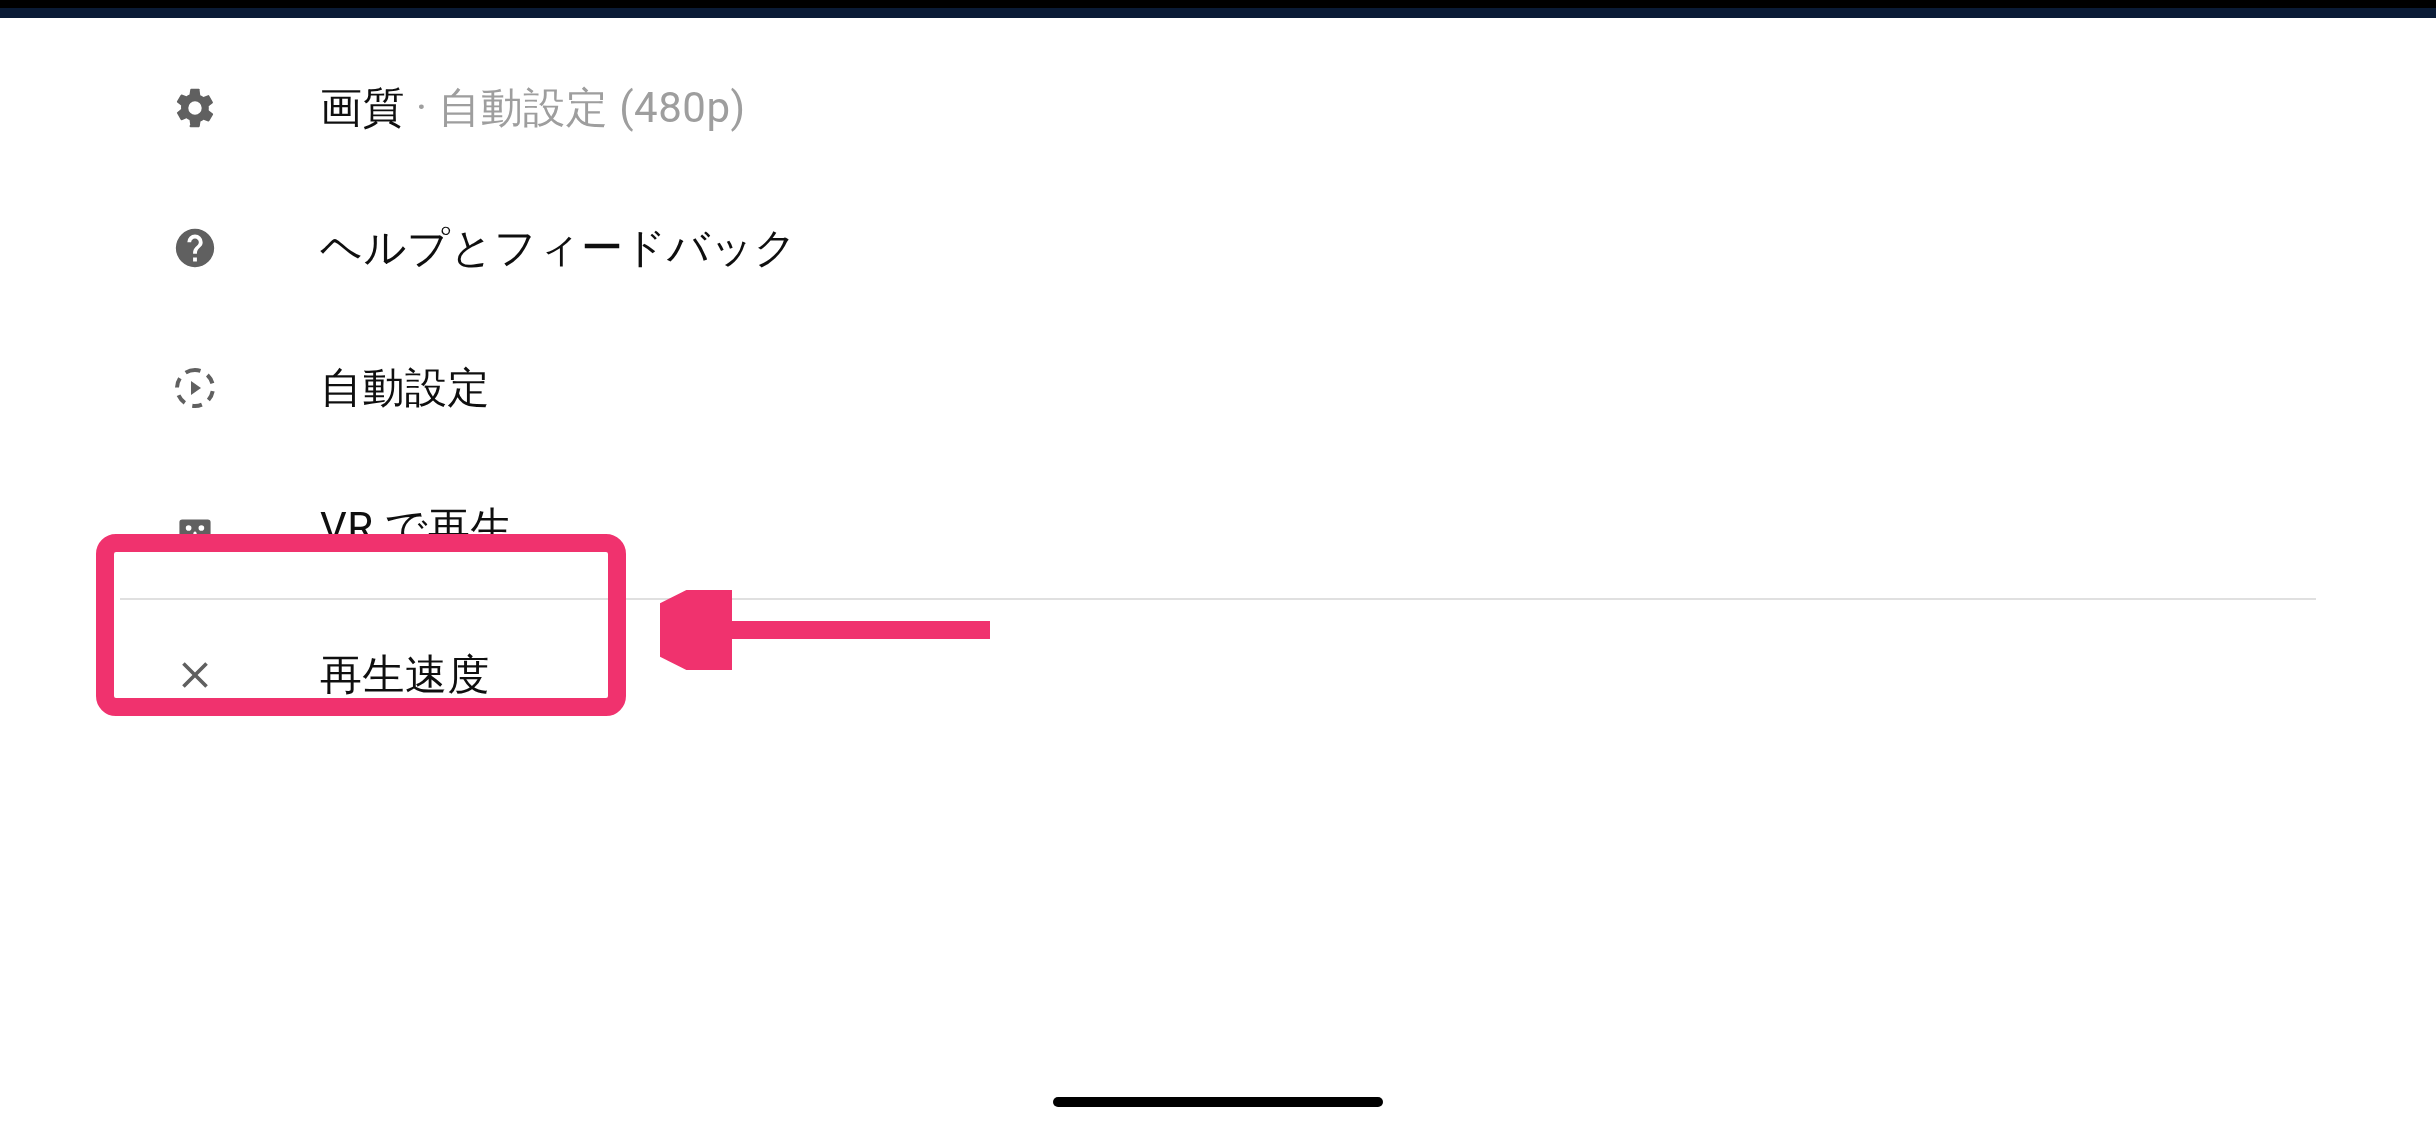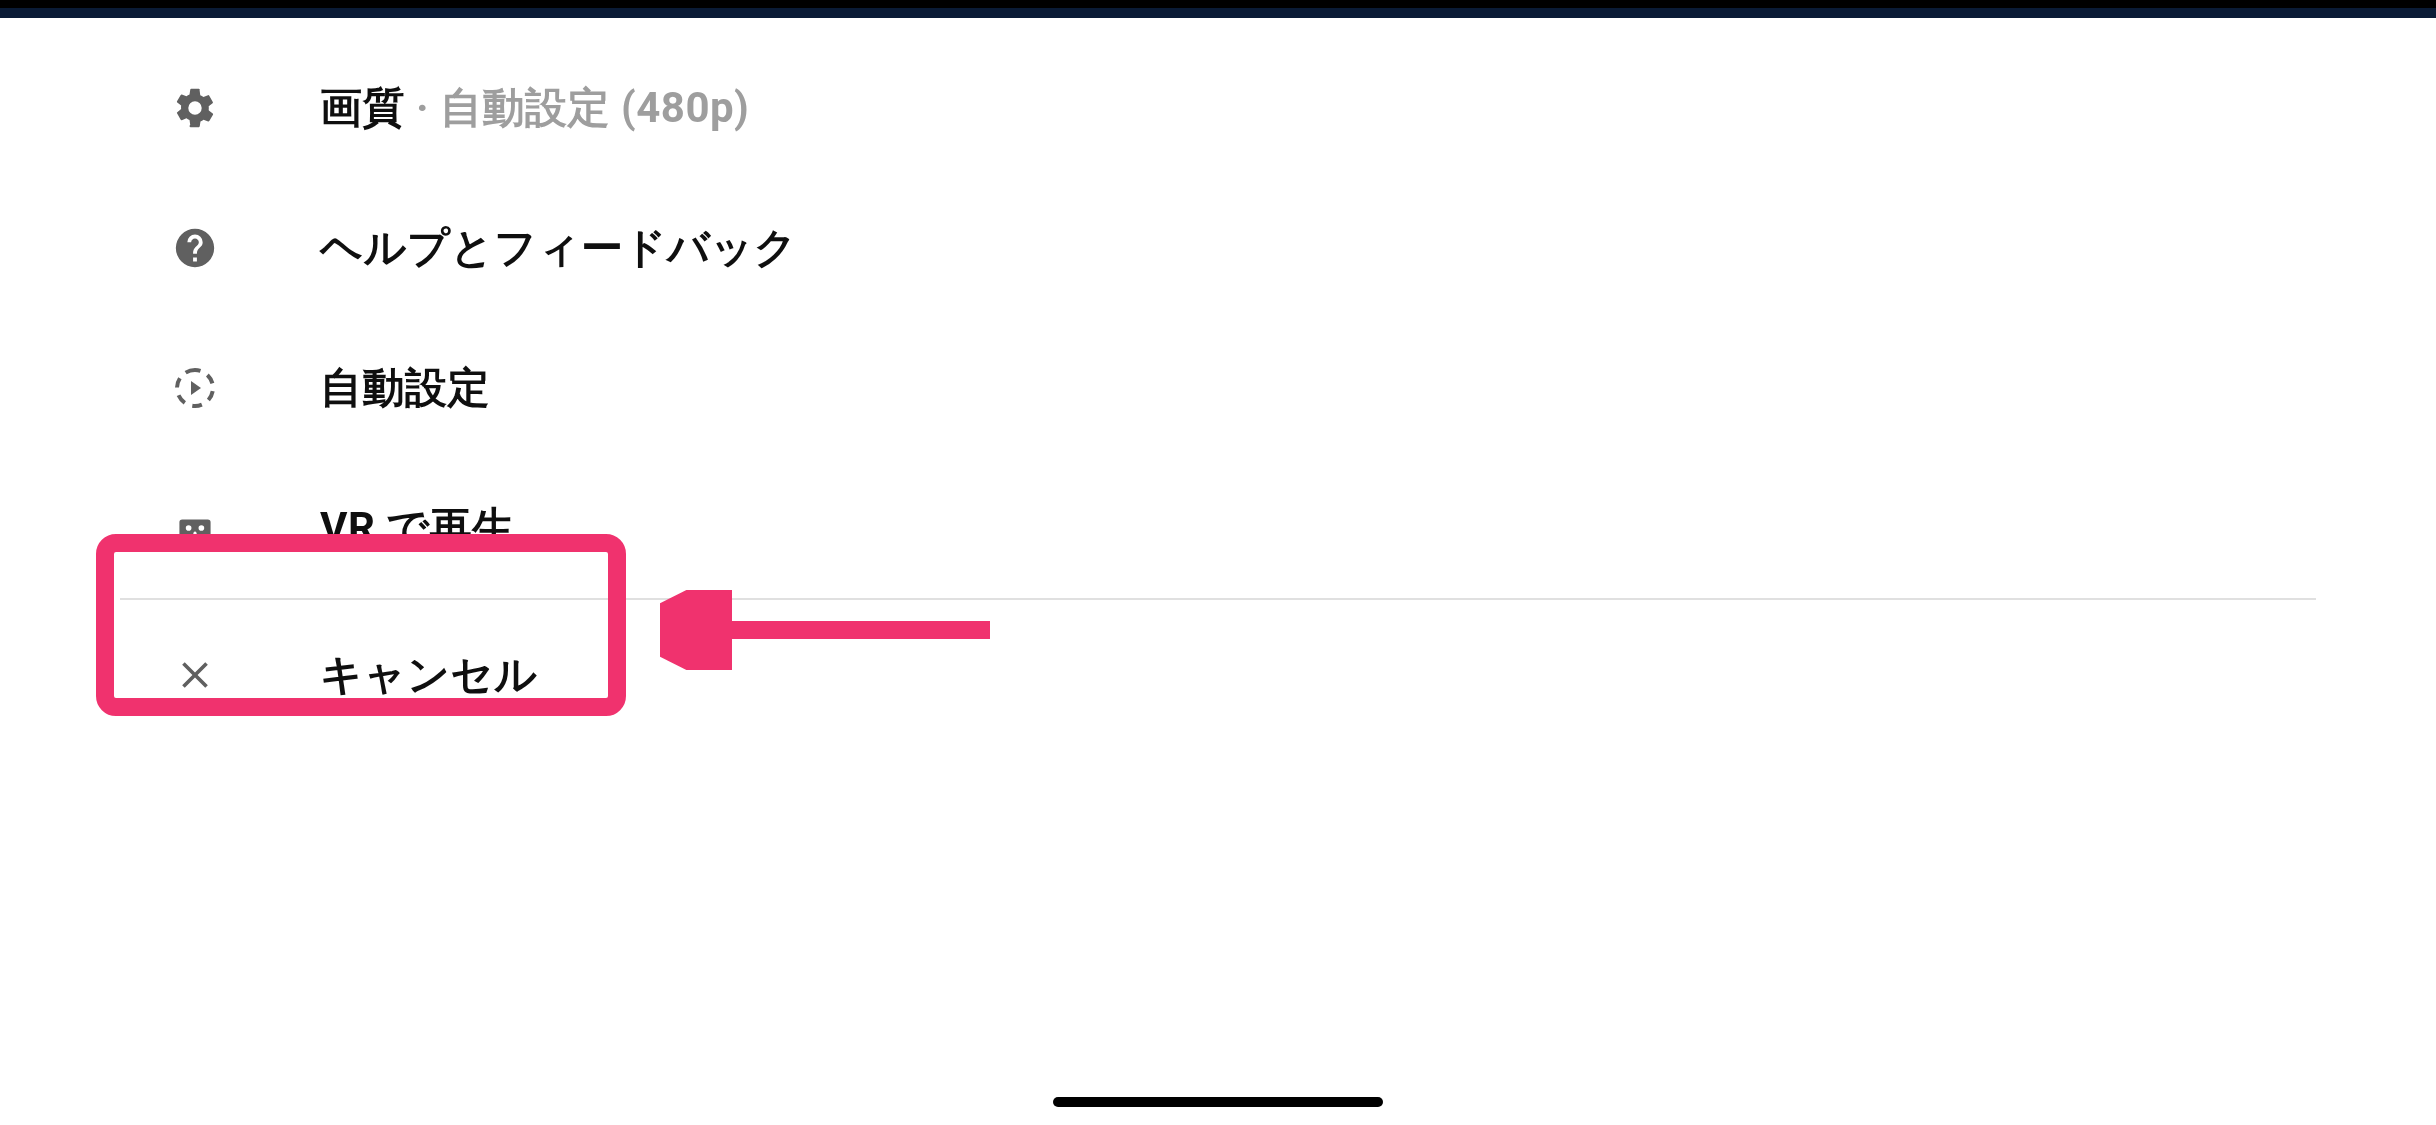--- a/index.html
+++ b/index.html
@@ -44,21 +44,21 @@
       align-items: center;
       justify-content: center;
       flex-shrink: 0;
     }
 
     .icon-slot svg { fill: #606060; }
 
     .label {
       font-size: 42px;
       color: #0f0f0f;
-      font-weight: 700;
+      font-weight: 400;
       margin-left: 100px;
       letter-spacing: 0.5px;
     }
 
     .label-suffix {
       color: #9e9e9e;
     }
 
     .divider {
       height: 2px;
@@ -145,21 +145,21 @@
   </div>
 
   <div class="divider"></div>
 
   <div class="menu-item" style="height:150px">
     <span class="icon-slot">
       <svg viewBox="0 0 24 24" width="44" height="44">
           <path d="M19 6.41 17.59 5 12 10.59 6.41 5 5 6.41 10.59 12 5 17.59 6.41 19 12 13.41 17.59 19 19 17.59 13.41 12z"></path>
         </svg>
     </span>
-    <span class="label">キャンセル</span>
+    <span class="label">再生速度</span>
   </div>
 
 </div>
 
 <div class="highlight-box"></div>
 
 <svg class="annotation-arrow" width="360" height="80">
   <defs>
     <marker id="ah" markerWidth="7" markerHeight="7" refX="1.8" refY="3.5" orient="auto">
       <polygon points="0 0, 7 3.5, 0 7" fill="#f0326e"></polygon>

